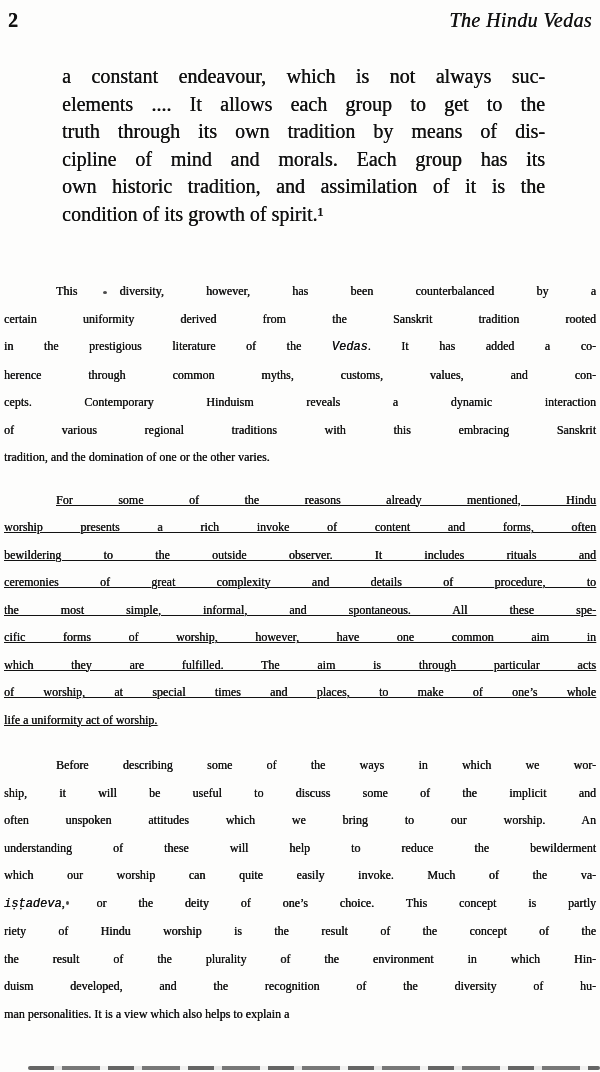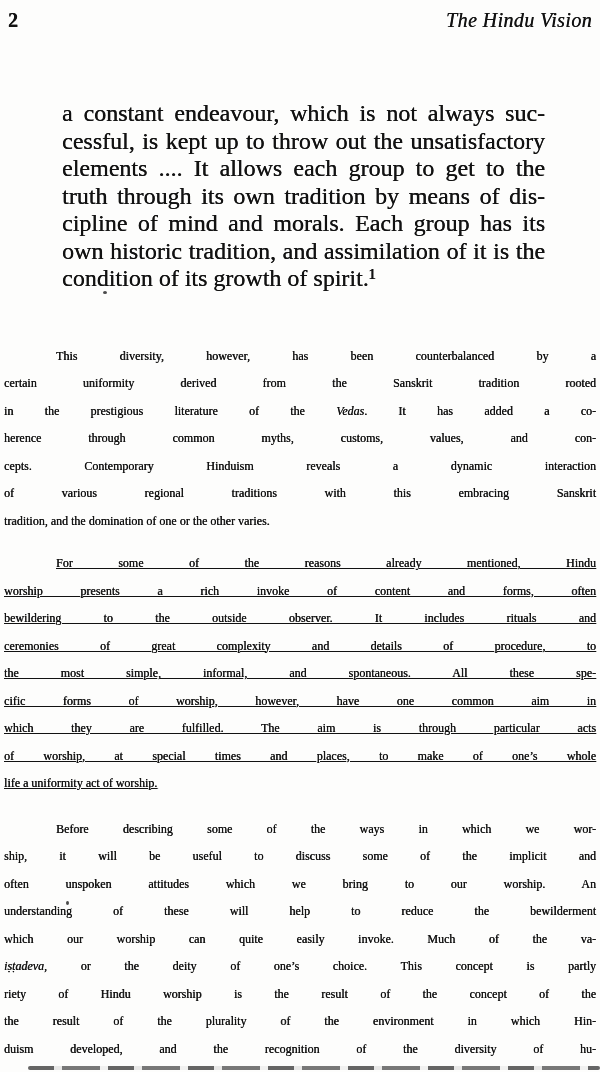--- a/index.html
+++ b/index.html
@@ -26,42 +26,42 @@
     line-height: 24px;
   }
   .pgnum {
     font-weight: bold;
   }
   .running-title {
     font-style: italic;
     letter-spacing: 0.4px;
   }
   .quote {
-    margin: 68px 55px 0 62px;
-    font-size: 24px;
+    margin: 31px 55px 0 62px;
+    font-size: 20px;
     line-height: 27.5px;
   }
   .para {
     margin: 0 4px;
     font-size: 12px;
     line-height: 27.5px;
   }
   .para.p1 { margin-top: 50px; }
   .para.p2 { margin-top: 15px; text-decoration: underline; }
   .para.p3 { margin-top: 18px; }
   .para .line:first-child { text-indent: 52px; }
   .line {
     text-align: justify;
     text-align-last: justify;
     white-space: normal;
   }
   .line.last {
     text-align-last: left;
   }
-  .line i { font-style: italic; }
+  .line i { font-style: italic; font-family: Liberation Mono, monospace; }
   
 
   
   .speck {
     position: absolute;
     background: #4a4a4a;
     border-radius: 50%;
   }
   .speck.s1 { left: 103px; top: 291px; width: 4px; height: 3px; }
   .speck.s2 { left: 66px;  top: 901px; width: 3px; height: 4px; }
@@ -82,26 +82,25 @@
     );
   }
 </style>
 </head>
 <body>
 
 <div class="page">
 
   <div class="header">
     <span class="pgnum">2</span>
-    <span class="running-title">The Hindu Vision</span>
+    <span class="running-title">The Hindu Vedas</span>
   </div>
 
   <div class="quote">
       <div class="line">a constant endeavour, which is not always suc-</div>
-      <div class="line">cessful, is kept up to throw out the unsatisfactory</div>
       <div class="line">elements .... It allows each group to get to the</div>
       <div class="line">truth through its own tradition by means of dis-</div>
       <div class="line">cipline of mind and morals. Each group has its</div>
       <div class="line">own historic tradition, and assimilation of it is the</div>
       <div class="line last">condition of its growth of spirit.¹</div>
     </div>
 
   <div class="para p1">
       <div class="line">This diversity, however, has been counterbalanced by a</div>
       <div class="line">certain uniformity derived from the Sanskrit tradition rooted</div>
@@ -127,19 +126,20 @@
   <div class="para p3">
       <div class="line">Before describing some of the ways in which we wor-</div>
       <div class="line">ship, it will be useful to discuss some of the implicit and</div>
       <div class="line">often unspoken attitudes which we bring to our worship. An</div>
       <div class="line">understanding of these will help to reduce the bewilderment</div>
       <div class="line">which our worship can quite easily invoke. Much of the va-</div>
       <div class="line"><i>iṣṭadeva</i>, or the deity of one’s choice. This concept is partly</div>
       <div class="line">riety of Hindu worship is the result of the concept of the</div>
       <div class="line">the result of the plurality of the environment in which Hin-</div>
       <div class="line">duism developed, and the recognition of the diversity of hu-</div>
+      <div class="line last">man personalities. It is a view which also helps to explain a</div>
     </div>
 
   <div class="speck s1"></div>
   <div class="speck s2"></div>
   <div class="edge-artifact"></div>
 
 </div>
 
 </body></html>

